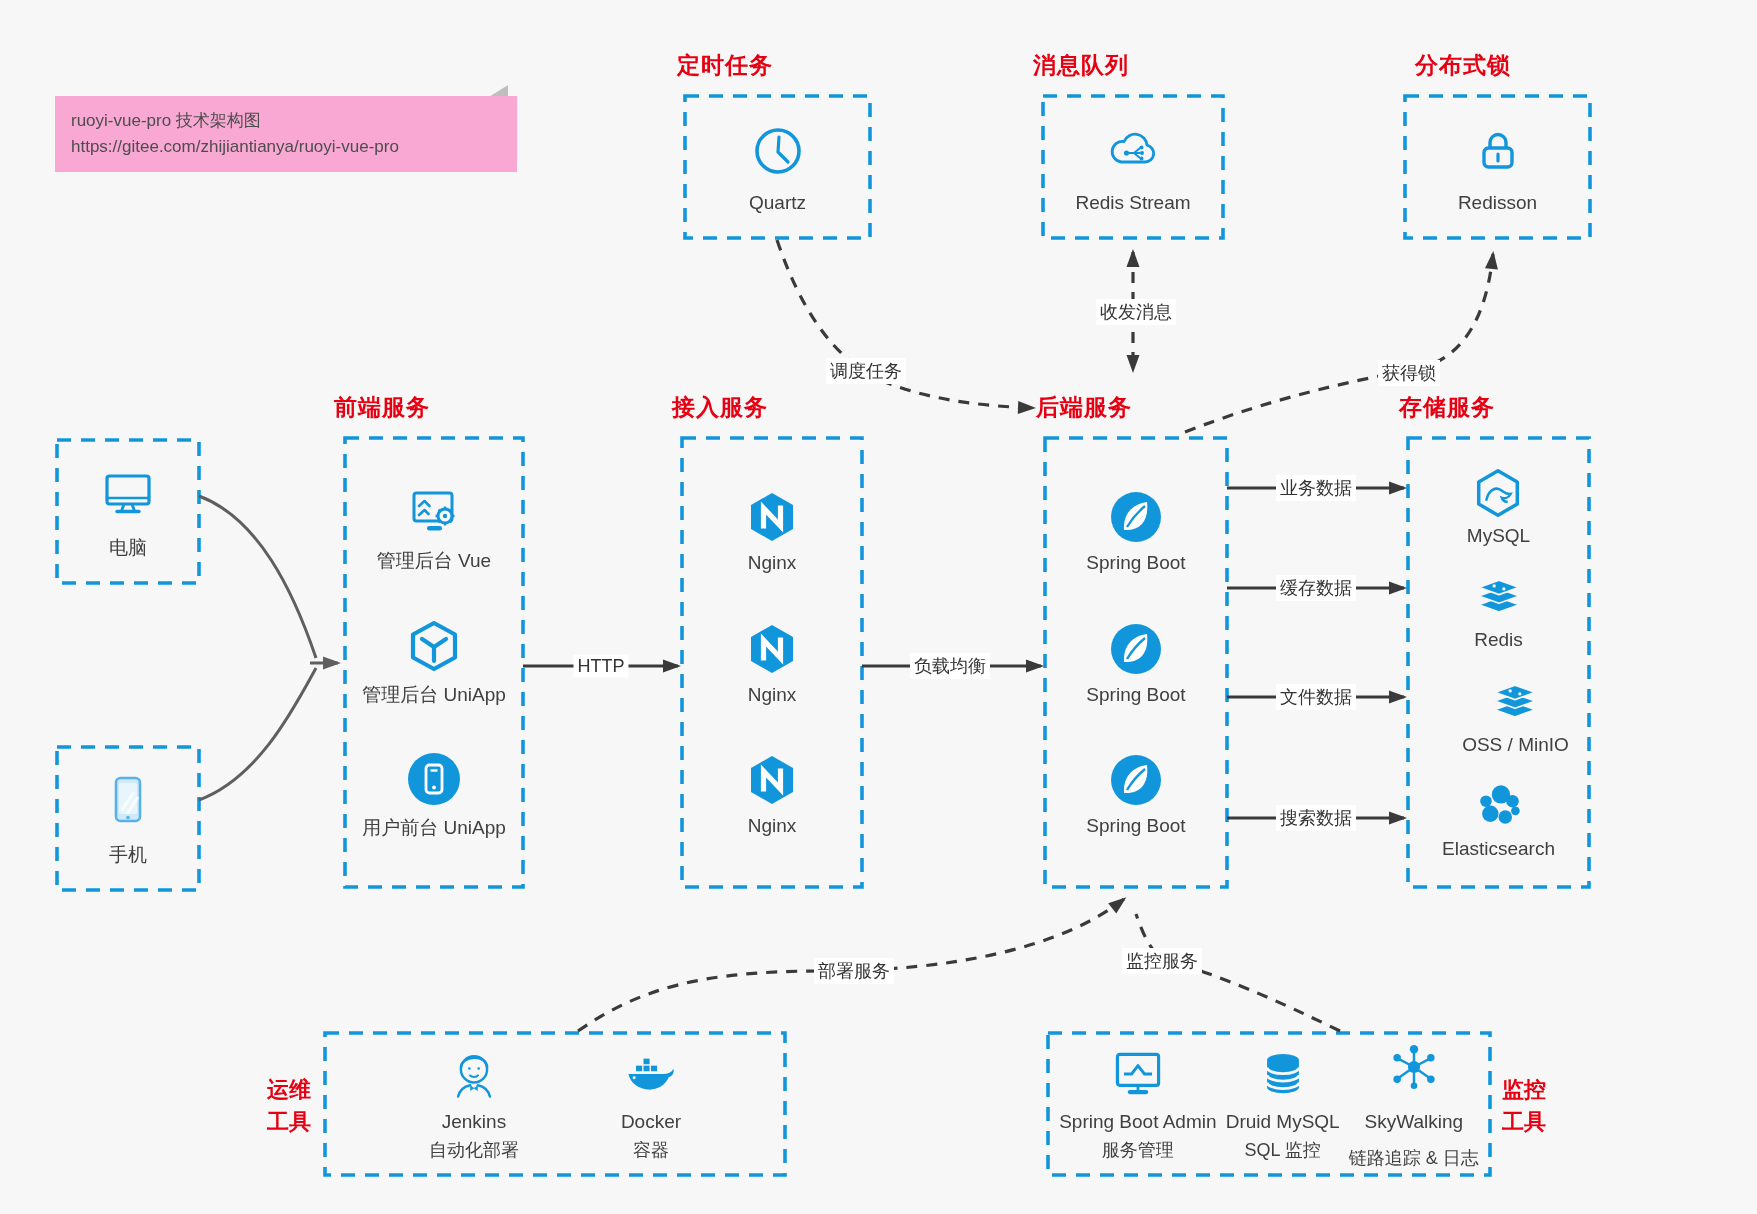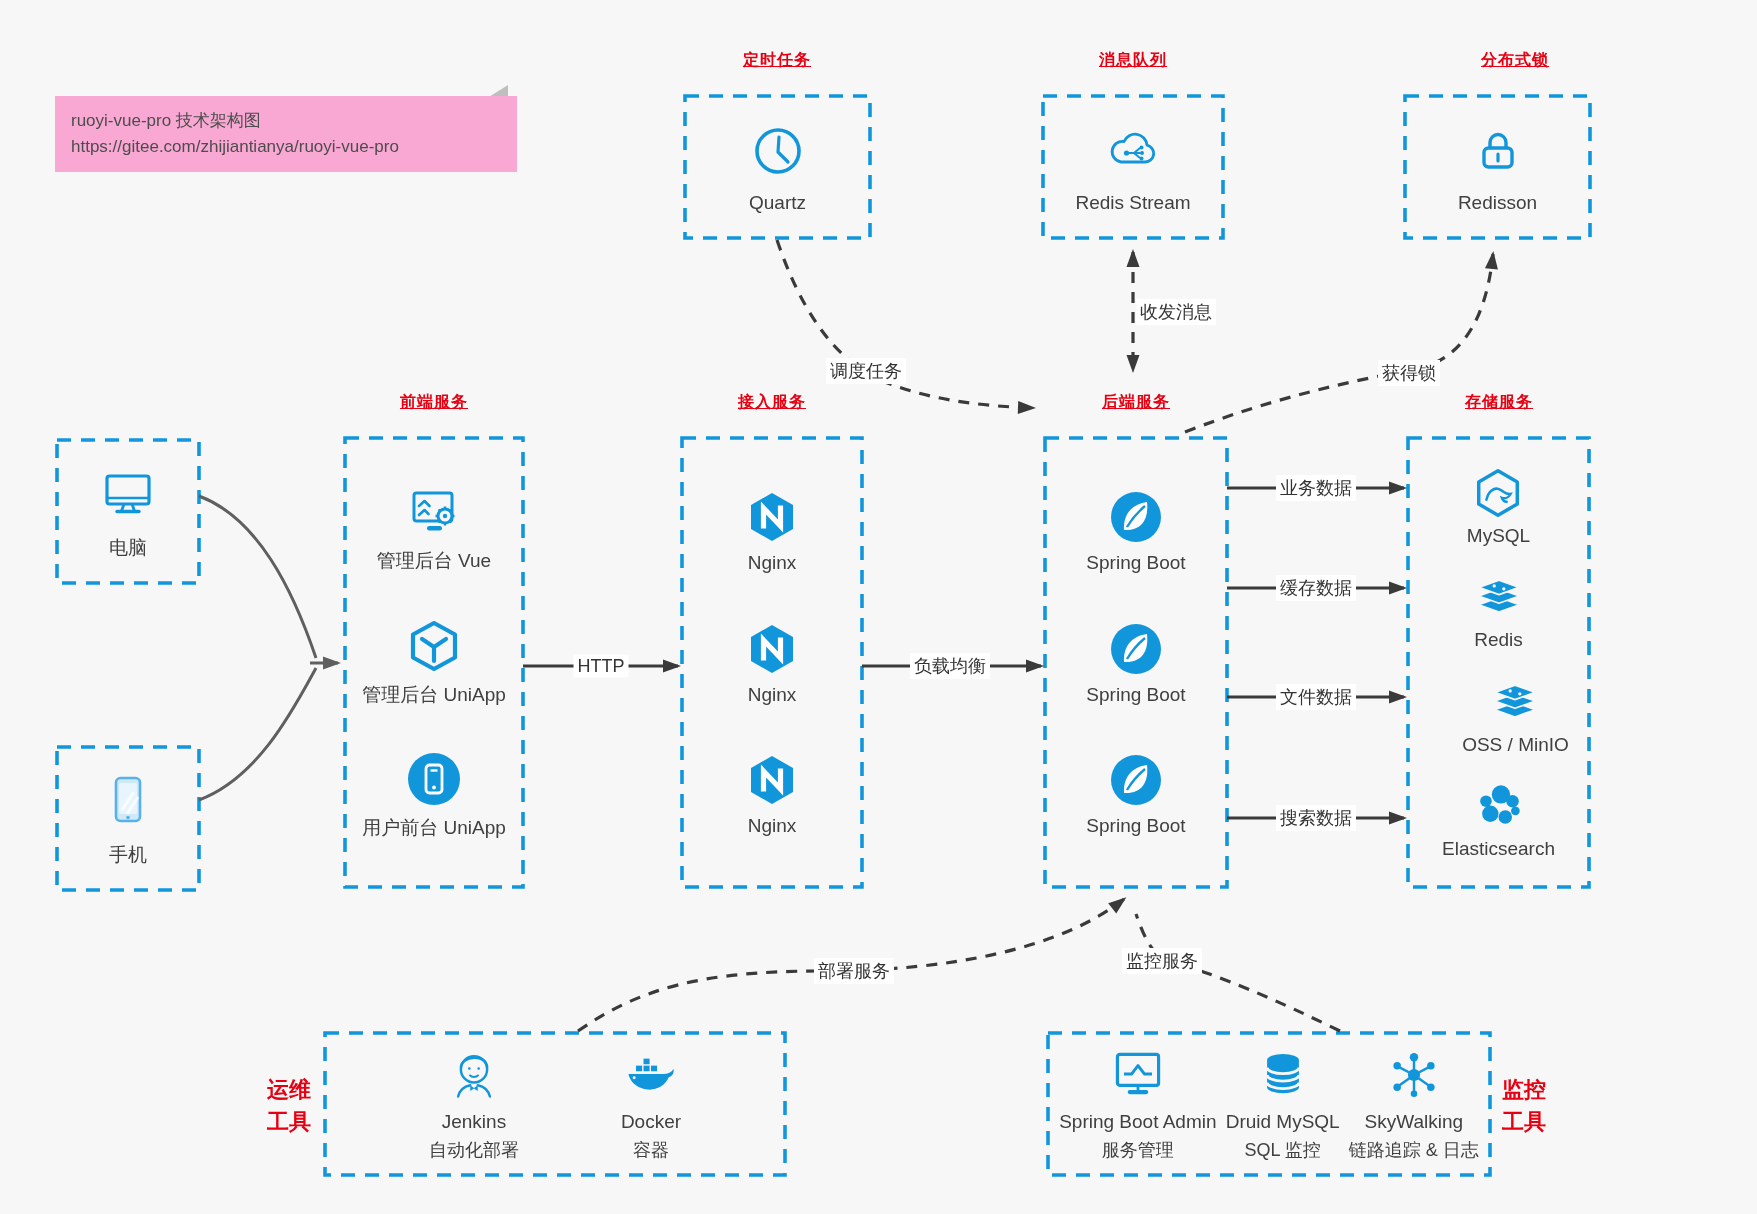--- a/index.html
+++ b/index.html
@@ -3,22 +3,22 @@
 <meta charset="utf-8">
 <style>
   html,body{margin:0;padding:0;background:#f7f7f7;}
   .canvas{position:relative;width:1757px;height:1214px;background:#f7f7f7;overflow:hidden;
           font-family:"Liberation Sans","DejaVu Sans",sans-serif;color:#3d3d3d;}
   .wires{position:absolute;left:0;top:0;}
   .dbox{fill:none;stroke:#1296db;stroke-width:3.6;stroke-dasharray:14 10;}
   .gline{fill:none;stroke:#5f5f5f;stroke-width:3;}
   .sline{fill:none;stroke:#3a3a3a;stroke-width:3;}
   .dline{fill:none;stroke:#3a3a3a;stroke-width:3.2;stroke-dasharray:11 9;}
-  .gtitle{position:absolute;width:200px;text-align:center;font-size:16px;font-weight:bold;
-          color:#e60012;letter-spacing:1px;white-space:nowrap;text-decoration:underline;}
+  .gtitle{position:absolute;width:200px;text-align:left;font-size:23px;font-weight:bold;
+          color:#e60012;letter-spacing:1px;white-space:nowrap;}
   .stitle{position:absolute;width:60px;text-align:center;font-size:22px;font-weight:bold;
           color:#e60012;line-height:1.45;}
   .content{position:absolute;display:flex;flex-direction:column;align-items:center;}
   .vcenter{justify-content:center;gap:12px;}
   .spread{justify-content:space-evenly;}
   .hrow{flex-direction:row;justify-content:space-evenly;align-items:center;}
   .item{display:flex;flex-direction:column;align-items:center;gap:7px;}
   .ilabel{font-size:19px;color:#404040;white-space:nowrap;}
   .iname{font-size:19px;color:#404040;white-space:nowrap;line-height:1.45;text-align:center;}
   .idesc{font-size:18px;color:#404040;white-space:nowrap;line-height:1.3;text-align:center;}
@@ -362,21 +362,21 @@
     <div class="item" style="gap:4px;">
       <span class="icon">
         <svg width="58" height="58" viewBox="0 0 62 62">
             <path d="M14,15 a17,6.5 0 0 1 34,0 V44 a17,6.5 0 0 1 -34,0 Z" fill="#1296db"></path>
             <path d="M14,23 a17,6.5 0 0 0 34,0 M14,31 a17,6.5 0 0 0 34,0 M14,39 a17,6.5 0 0 0 34,0" stroke="#f7f7f7" stroke-width="3" fill="none"></path>
           </svg>
       </span>
       <div class="iname">Druid MySQL</div>
       <div class="idesc">SQL 监控</div>
     </div>
-    <div class="item" style="gap:4px;">
+    <div class="item" style="gap:12px;">
       <span class="icon">
         <svg width="58" height="58" viewBox="0 0 62 62">
             <g stroke="#1296db" stroke-width="2.6">
               <path d="M31,31 L31,13 M31,31 L14,22 M31,31 L48,22 M31,31 L14,43 M31,31 L48,43 M31,31 L31,50"></path>
             </g>
             <g fill="#1296db">
               <circle cx="31" cy="31" r="6.5"></circle>
               <circle cx="31" cy="12" r="4.5"></circle>
               <circle cx="13" cy="21" r="4"></circle>
               <circle cx="49" cy="21" r="4"></circle>
@@ -391,18 +391,18 @@
     </div>
   </div>
 
   <div class="elabel" style="left:601px;top:666px;">HTTP</div>
   <div class="elabel" style="left:950px;top:666px;">负载均衡</div>
   <div class="elabel" style="left:1316px;top:488px;">业务数据</div>
   <div class="elabel" style="left:1316px;top:588px;">缓存数据</div>
   <div class="elabel" style="left:1316px;top:697px;">文件数据</div>
   <div class="elabel" style="left:1316px;top:818px;">搜索数据</div>
   <div class="elabel" style="left:866px;top:371px;">调度任务</div>
-  <div class="elabel" style="left:1136px;top:312px;margin-left:40px;">收发消息</div>
+  <div class="elabel" style="left:1136px;top:312px;">收发消息</div>
   <div class="elabel" style="left:1409px;top:373px;">获得锁</div>
   <div class="elabel" style="left:854px;top:971px;">部署服务</div>
   <div class="elabel" style="left:1162px;top:961px;">监控服务</div>
 
 </div>
 
 </body></html>

